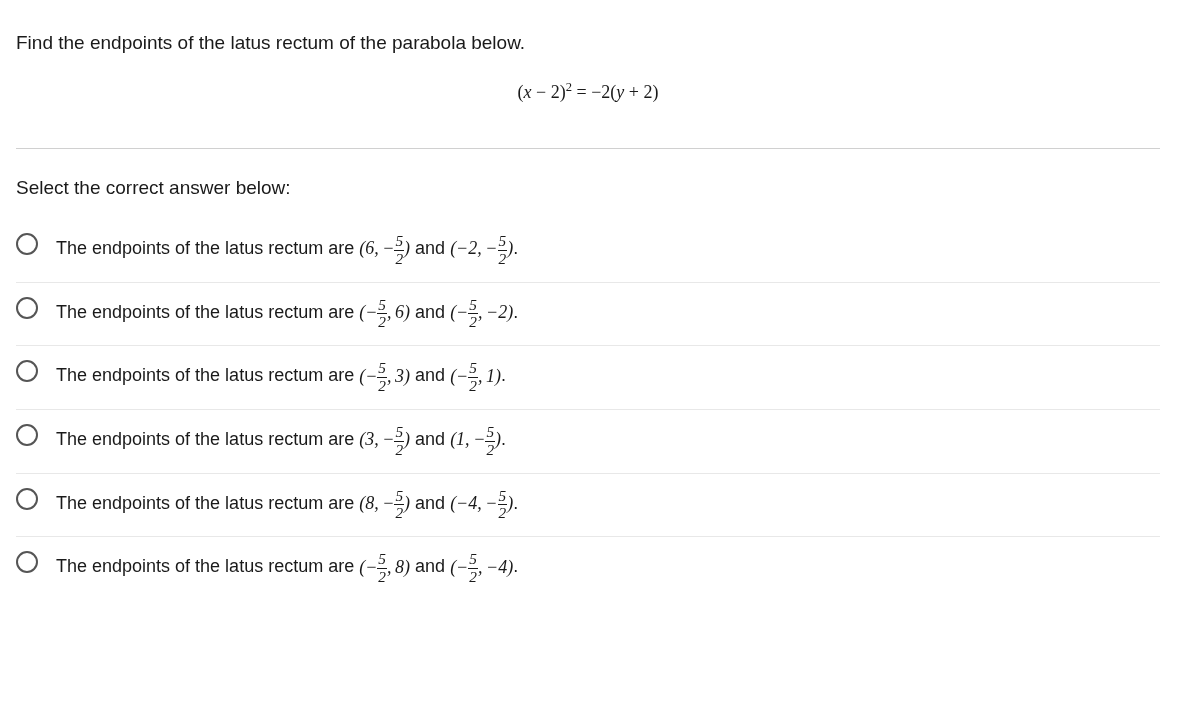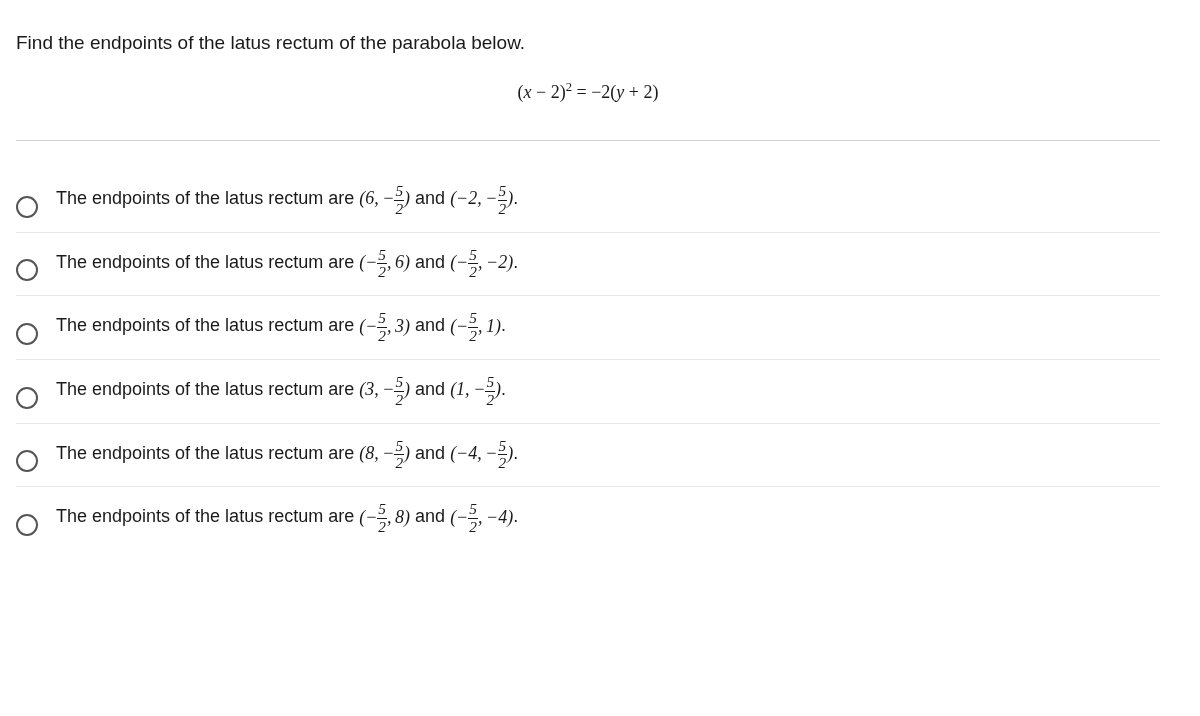--- a/index.html
+++ b/index.html
@@ -33,21 +33,21 @@
       font-weight: 400;
       font-family: Arial, sans-serif;
       color: #1a1a1a;
       margin-bottom: 24px;
     }
 
     .equation-container {
       text-align: center;
       font-size: 22px;
       font-family: 'Times New Roman', serif;
-      margin-bottom: 8px;
+      margin-bottom: 16px;
     }
 
     .answer-section {
       padding-top: 28px;
     }
 
     .select-label {
       font-size: 19px;
       font-family: Arial, sans-serif;
       font-weight: 400;
@@ -56,21 +56,21 @@
     }
 
     .options-list {
       list-style: none;
       padding: 0;
       margin: 0;
     }
 
     .option-item {
       display: flex;
-      align-items: flex-end;
+      align-items: flex-start;
       padding: 14px 0;
       border-bottom: 1px solid #e8e8e8;
       cursor: pointer;
     }
 
     .option-item:last-child {
       border-bottom: none;
     }
 
     .radio-circle {
@@ -133,20 +133,21 @@
     <p class="question-title">Find the endpoints of the latus rectum of the parabola below.</p>
 
     <div class="equation-container">
       <span class="math-expr">
         (<span class="math">x</span> − 2)<sup>2</sup> = −2(<span class="math">y</span> + 2)
       </span>
     </div>
   </div>
 
   <div class="answer-section">
+    <p class="select-label">Select the correct answer below:</p>
 
     <ul class="options-list">
 
       <li class="option-item">
         <span class="radio-circle"></span>
         <span class="option-text">
           The endpoints of the latus rectum are
           <span class="math">(6, −<span class="frac"><span class="frac-num">5</span><span class="frac-den">2</span></span>)</span>
           and
           <span class="math">(−2, −<span class="frac"><span class="frac-num">5</span><span class="frac-den">2</span></span>)</span>.

